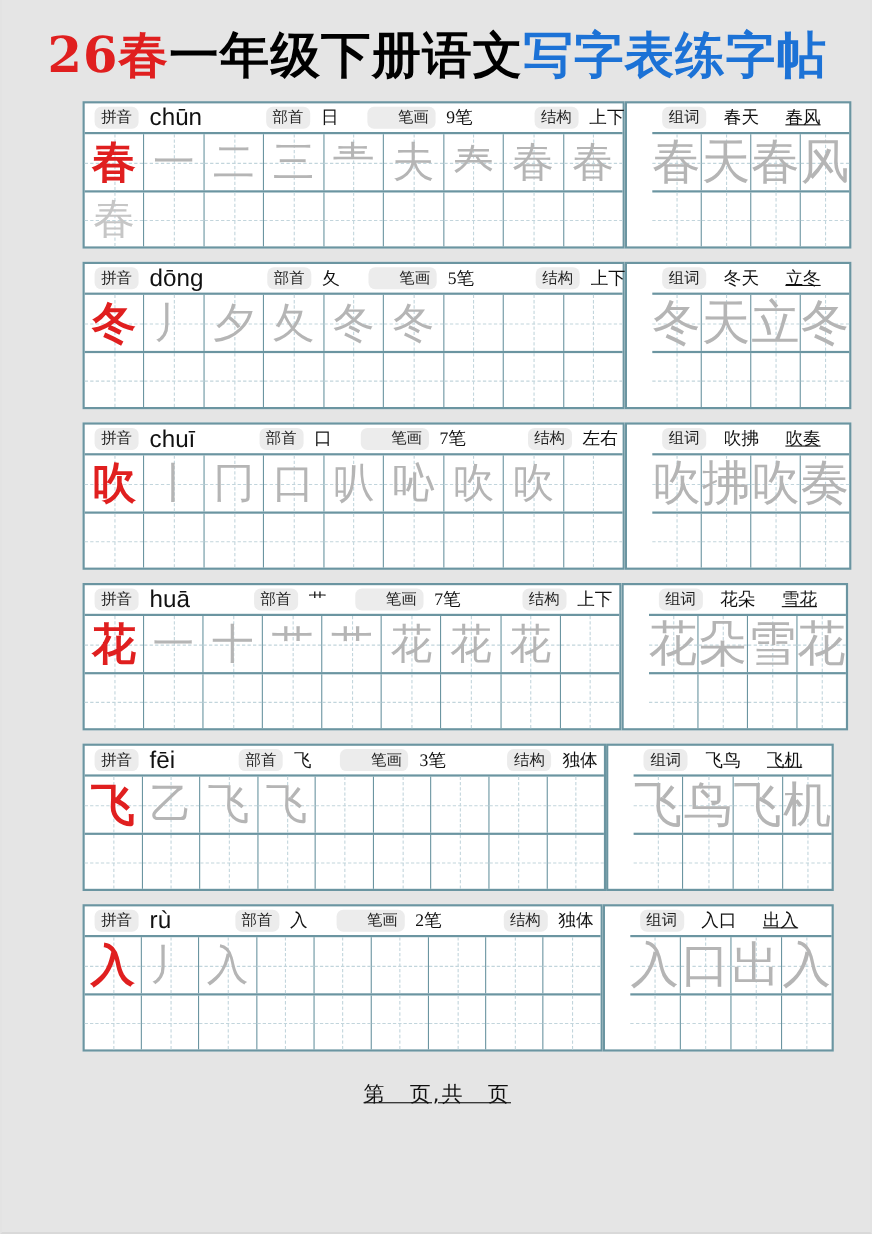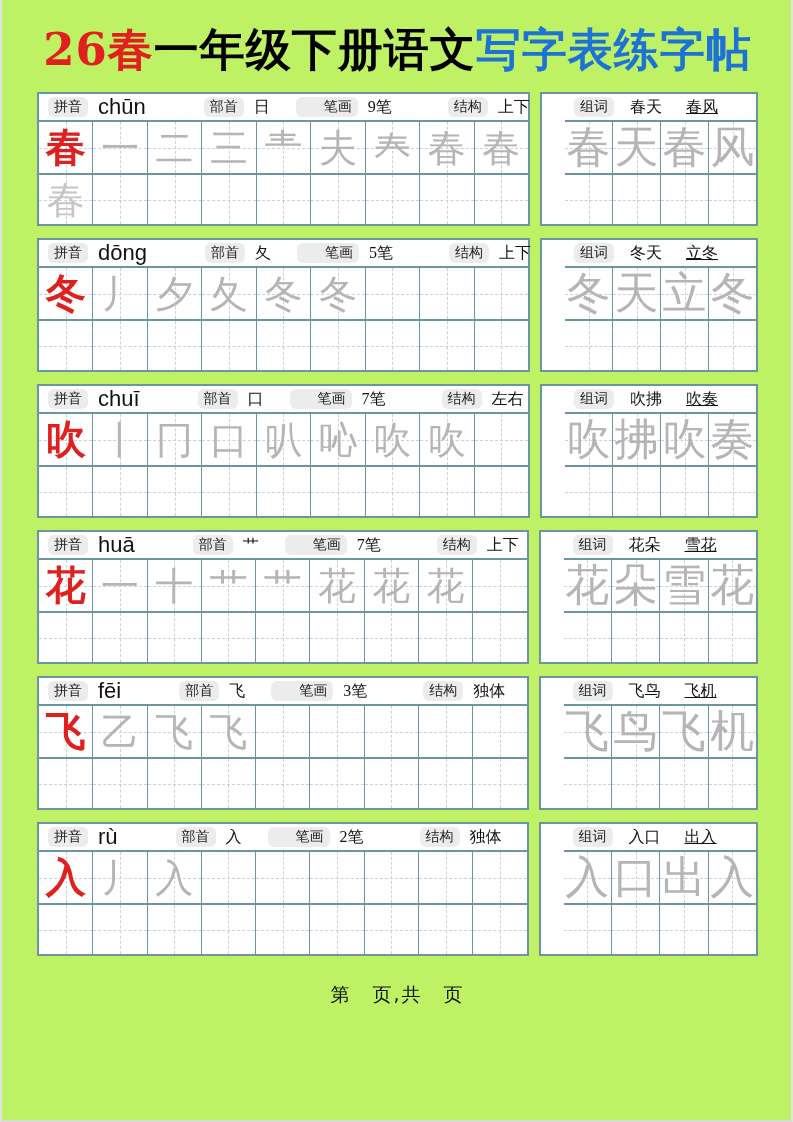--- a/index.html
+++ b/index.html
@@ -8,21 +8,21 @@
     --red:#e01f1f;
     --blue:#1c72d6;
     --trace:#b5b5b5;
     --ghost:#c6c6c6;
     --tag-bg:#ececec;
   }
   *{margin:0;padding:0;box-sizing:border-box;}
   html,body{background:#ffffff;}
   .page{
     width:793px;height:1122px;
-    background:#bef264;
+    background:#e5e5e5;
     border-left:2px solid #e3e3e3;border-right:2px solid #e3e3e3;border-bottom:2px solid #d9d9d9;
     padding:16px 33px 0 35px;
     font-family:"Liberation Serif","DejaVu Serif",serif;
     color:#111;
     overflow:hidden;
   }
   .title{
     text-align:center;
     font-size:45px;
     font-weight:bold;
@@ -34,21 +34,21 @@
   .title .t-black{color:#000;}
   .title .t-blue{color:var(--blue);}
   .meta{
     display:flex;
     font-size:19px;
     margin:0 2px 14px 2px;
     white-space:nowrap;
   }
   .meta .date-part{width:345px;letter-spacing:1px;}
   .meta .class-part{flex:1;letter-spacing:1px;}
-  .char-row{display:flex;gap:10px;margin-bottom:12px;}
+  .char-row{display:flex;margin-bottom:12px;margin-left:38px;}
   .block{border:2px solid var(--grid);background:#fff;}
   .left-block{width:493px;}
   .right-block{width:220px;padding-left:23px;}
   .block-header{
     height:28px;
     border-bottom:2px solid var(--grid);
     display:flex;align-items:center;
     padding:0 6px 0 9px;
     font-size:16px;
     white-space:nowrap;
@@ -92,20 +92,21 @@
   .main-char{font-size:40px;color:var(--red);font-weight:bold;}
   .trace-char{font-size:38px;color:var(--trace);}
   .ghost-char{font-size:38px;color:var(--ghost);}
   .word-char{font-size:44px;color:var(--trace);}
   .footer{
     text-align:center;
     font-size:19px;
     letter-spacing:2px;
     margin-top:26px;
     font-family:"DejaVu Sans","Liberation Sans",sans-serif;
+    text-decoration:underline;
   }
 </style>
 </head>
 <body>
 
 <div class="page">
 
   <div class="title">
     <span class="t-red">26春</span><span class="t-black">一年级下册语文</span><span class="t-blue">写字表练字帖</span>
   </div>

